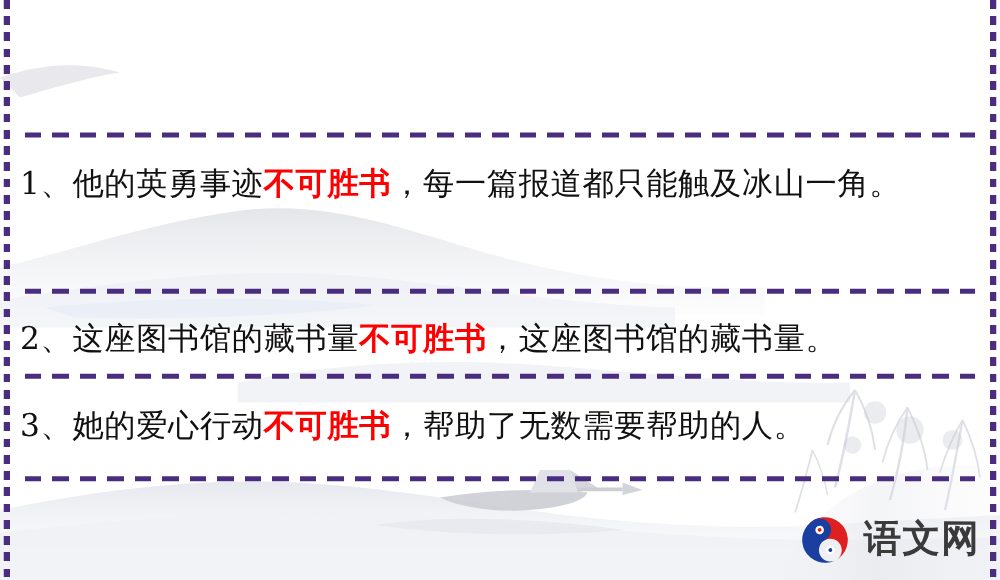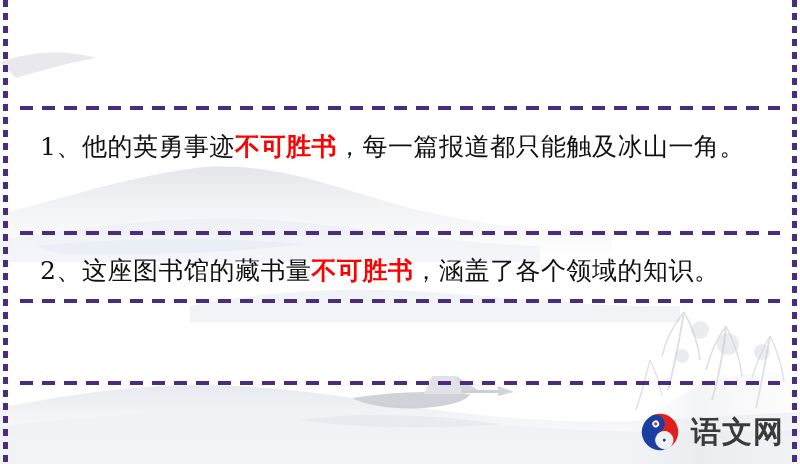--- a/index.html
+++ b/index.html
@@ -92,21 +92,20 @@
   }
   .sentence {
     position: absolute;
     left: 16px;
     right: 24px;
     font-family: "DejaVu Serif", "Liberation Serif", serif;
     font-size: 25px;
     line-height: 42px;
     color: #111111;
     letter-spacing: 0.5px;
-    margin-left: 24px;
   }
   .sentence .idiom {
     color: #ff0000;
     font-weight: 700;
     letter-spacing: 0.5px;
   }
   .s1 { top: 126px; }
   .s2 { top: 250px; }
   .s3 { top: 320px; }
 
@@ -216,23 +215,26 @@
   <div class="hrule r3"></div>
   <div class="hrule r4"></div>
 
   <div class="sentences">
 
     <div class="sentence s1">
       <span>1、</span><span>他的英勇事迹</span><span class="idiom">不可胜书</span><span>，每一篇报道都只能触及冰山一角。</span>
     </div>
 
     <div class="sentence s2">
-      <span>2、</span><span>这座图书馆的藏书量</span><span class="idiom">不可胜书</span><span>，涵盖了各个领域的知识。</span>
+      <span>2、</span><span>这座图书馆的藏书量</span><span class="idiom">不可胜书</span><span>，这座图书馆的藏书量。</span>
     </div>
 
+    <div class="sentence s3">
+      <span>3、</span><span>她的爱心行动</span><span class="idiom">不可胜书</span><span>，帮助了无数需要帮助的人。</span>
+    </div>
 
   </div>
 
   <div class="logo">
     <svg class="logo-mark" viewBox="0 0 100 100" aria-hidden="true">
 
       <path d="M50,2 A48,48 0 0,1 50,98 A24,24 0 0,0 50,50 A24,24 0 0,1 50,2 Z" fill="#e02020" transform="rotate(-28 50 50)"></path>
 
       <path d="M50,2 A48,48 0 0,0 50,98 A24,24 0 0,1 50,50 A24,24 0 0,0 50,2 Z" fill="#1a3fa0" transform="rotate(-28 50 50)"></path>
 

